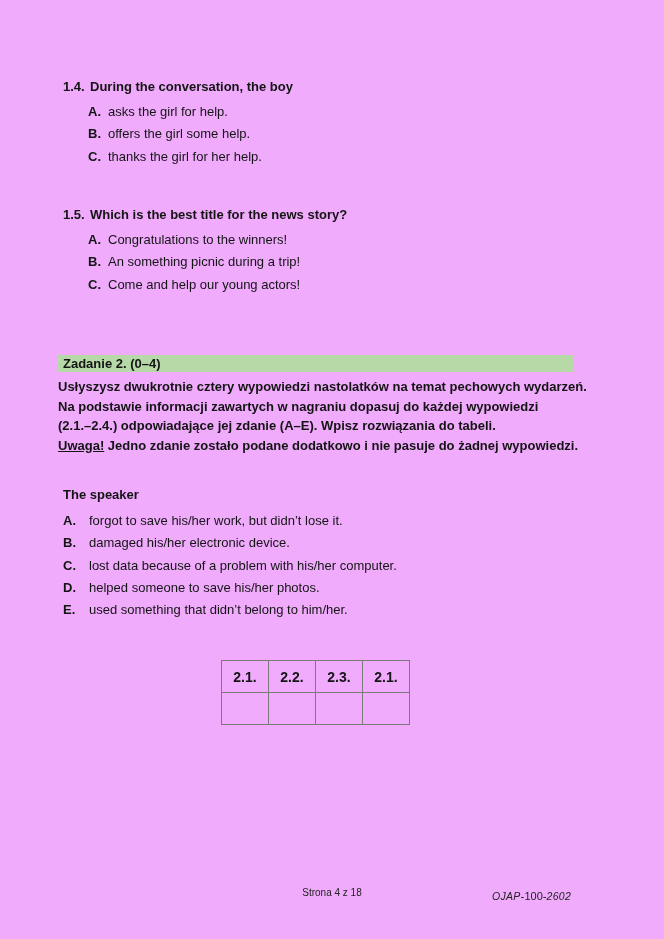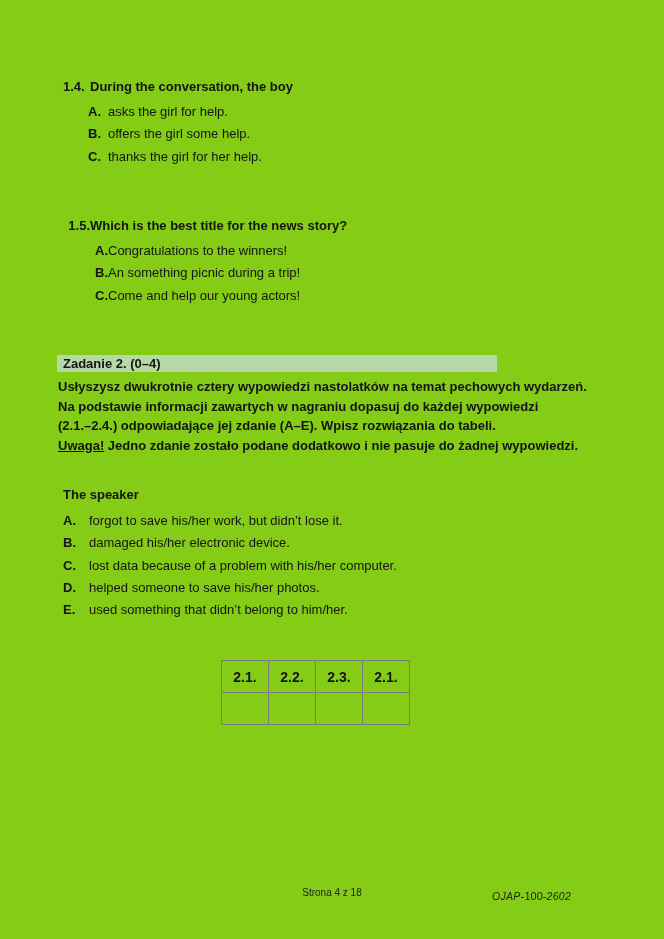--- a/index.html
+++ b/index.html
@@ -1,38 +1,38 @@
 <!DOCTYPE html>
 <html><head>
 <meta charset="utf-8">
 <style>
   * { margin:0; padding:0; box-sizing:border-box; }
   html,body { background:#e9e9e9; }
   .page {
     position:relative;
     width:664px; height:939px;
     margin:0 auto;
-    background:#84cc16;
+    background:#f0abfc;
     font-family:"Liberation Sans", sans-serif;
     font-size:13px;
     color:#141414;
     overflow:hidden;
   }
   .abs { position:absolute; }
 
   
   .q-head { display:flex; font-weight:bold; line-height:15px; white-space:nowrap; }
   .q-num  { width:27px; flex:0 0 27px; }
   .options { margin-left:25px; margin-top:7px; }
   .opt { display:flex; line-height:22.3px; white-space:nowrap; }
   .opt-letter { font-weight:bold; width:20px; flex:0 0 20px; }
 
   
   .task-header {
-    left:57px; top:355px; width:440px; height:17px;
+    left:57px; top:355px; width:516px; height:17px;
     font-weight:bold; line-height:17px;
     padding-left:6px; white-space:nowrap;
   }
 
   
   .instructions { left:58px; top:377px; font-weight:bold; line-height:19.6px; white-space:nowrap; }
   .underline { text-decoration:underline; }
 
   .speaker-heading { left:63px; top:487px; font-weight:bold; }
 
@@ -77,21 +77,21 @@
         <span class="opt-letter">B.</span>
         <span>offers the girl some help.</span>
       </div>
       <div class="opt">
         <span class="opt-letter">C.</span>
         <span>thanks the girl for her help.</span>
       </div>
     </div>
   </section>
 
-  <section class="abs" style="left:63px; top:218px;text-align:right;">
+  <section class="abs" style="left:63px; top:207px;">
     <div class="q-head">
       <span class="q-num">1.5.</span>
       <span class="q-prompt">Which is the best title for the news story?</span>
     </div>
     <div class="options">
       <div class="opt">
         <span class="opt-letter">A.</span>
         <span>Congratulations to the winners!</span>
       </div>
       <div class="opt">

